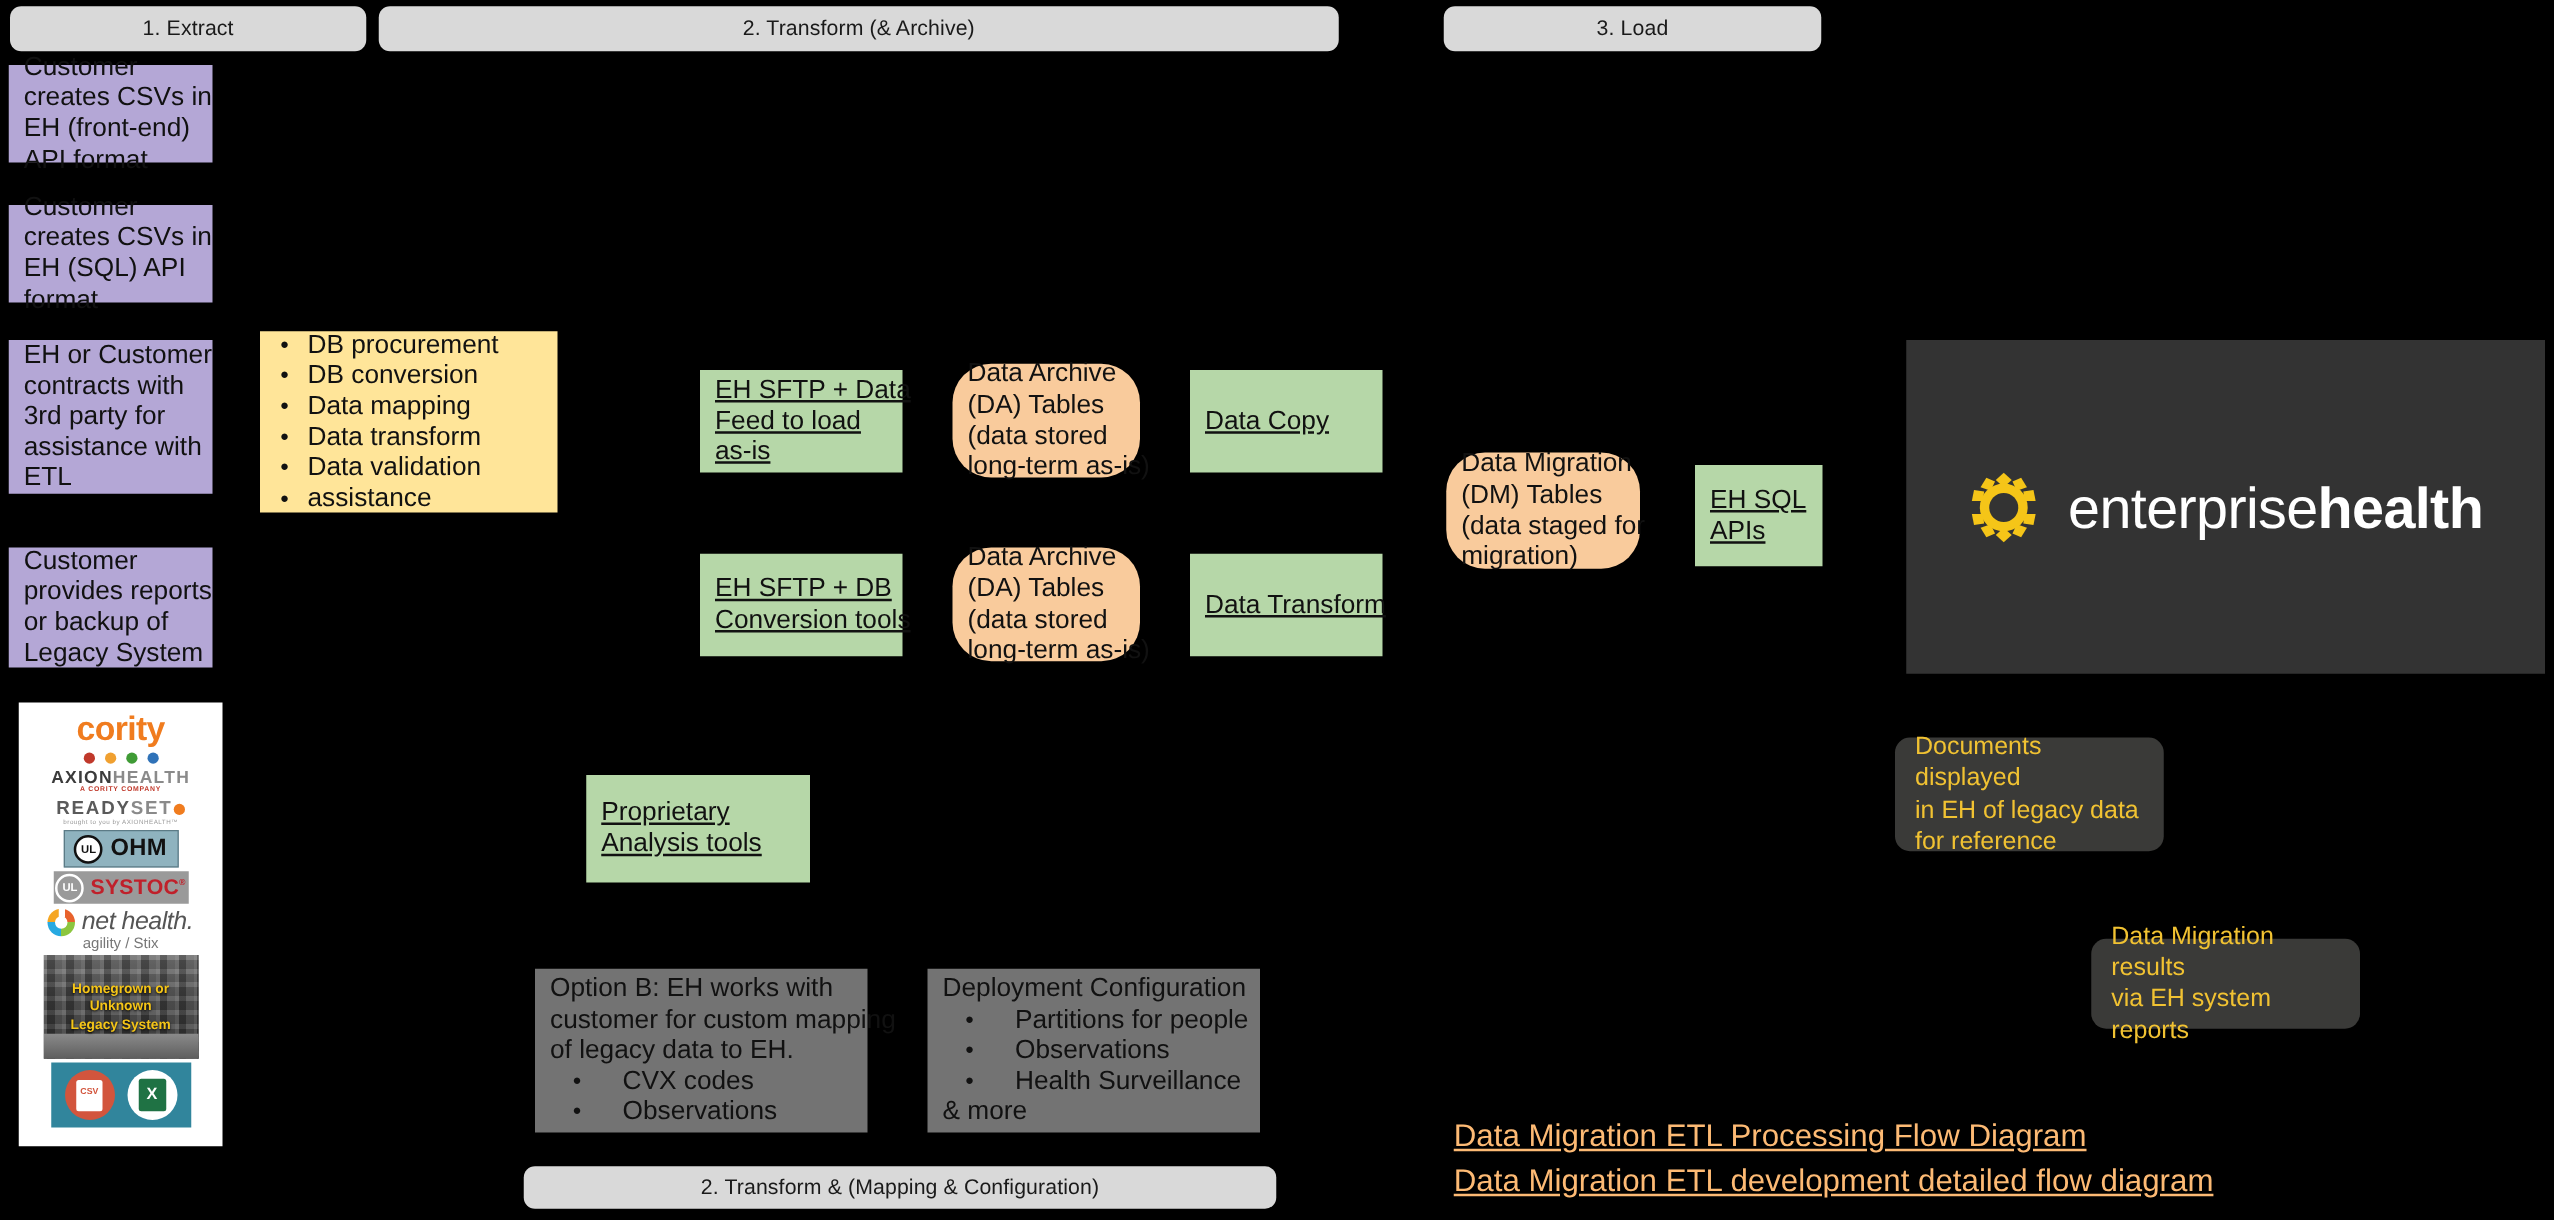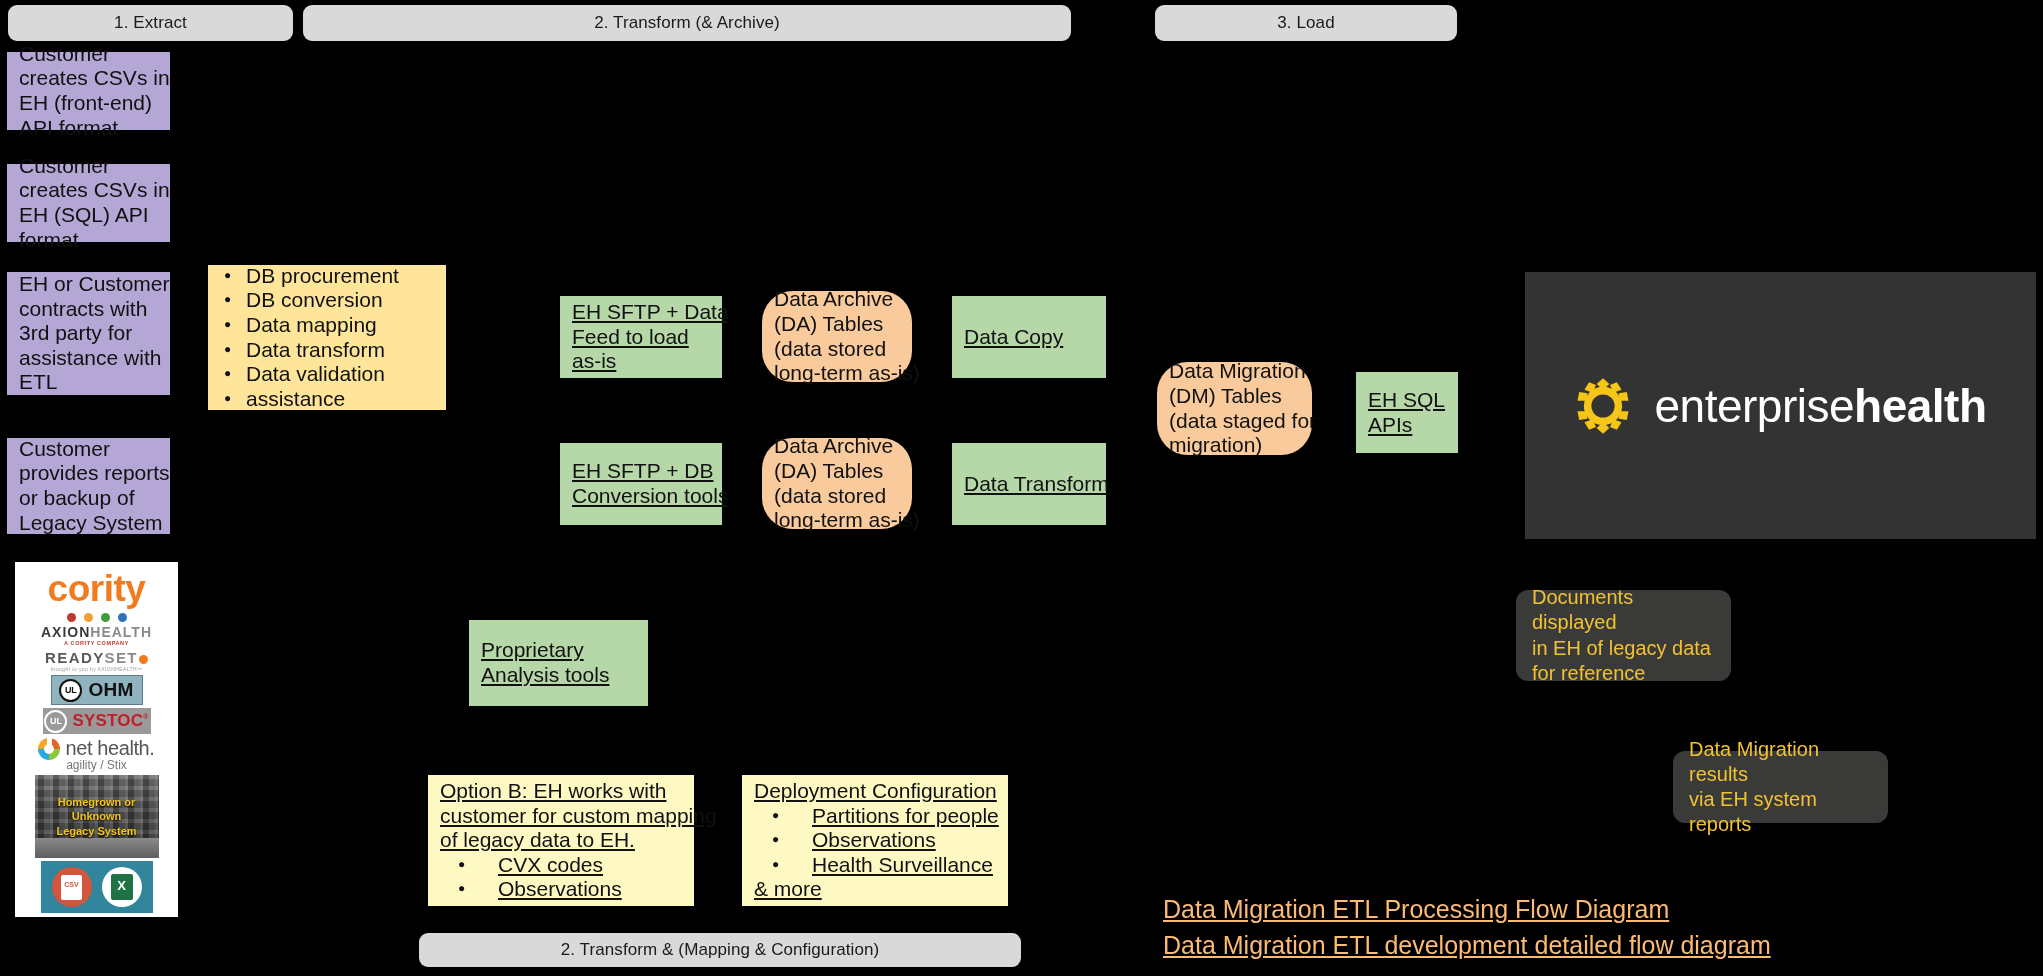--- a/index.html
+++ b/index.html
@@ -35,21 +35,21 @@
     line-height:1.17;
     color:#111;
     display:flex;
     flex-direction:column;
     justify-content:center;
   }
   .box.purple{background:#b4a7d6;}
   .box.yellow{background:#ffe599;}
   .box.green{background:#b6d7a8;text-decoration:underline;}
   .box.orange{background:#f9cb9c;border-radius:31px;}
-  .box.blue{background:#fef9c3;text-decoration:underline;}
+  .box.blue{background:#737373;}
 
   .box .ln{display:block;white-space:nowrap;}
 
   
   ul.blist{
     margin:0;padding:0;list-style:none;
   }
   ul.blist li{
     position:relative;
     padding-left:26px;
@@ -109,21 +109,21 @@
     background:#ffffff;
     display:flex;
     flex-direction:column;
     align-items:center;
     padding:6px 4px 4px;
     gap:3px;
   }
   .logoslot{width:100%;display:flex;align-items:center;justify-content:center;}
 
   .cority{
-    font-size:37px;font-weight:700;color:#f07c1f;letter-spacing:-.5px;
+    font-size:27px;font-weight:700;color:#f07c1f;letter-spacing:-.5px;
   }
   .axion-dots{display:flex;gap:8px;justify-content:center;margin-bottom:2px;}
   .axion-dots i{width:9px;height:9px;border-radius:50%;display:block;}
   .axion-word{font-size:14px;letter-spacing:1px;color:#8a8a8a;font-weight:700;}
   .axion-word b{color:#3b3b3b;}
   .axion-sub{font-size:5.5px;color:#c0392b;letter-spacing:.6px;font-weight:700;text-align:center;}
   .ready{font-size:15px;letter-spacing:1.4px;font-weight:700;color:#8a8a8a;}
   .ready b{color:#5a5a5a;}
   .ready .dot{display:inline-block;width:9px;height:9px;border-radius:50%;background:#f07c1f;vertical-align:middle;margin-left:1px;}
   .ready-sub{font-size:5px;color:#9a9a9a;letter-spacing:.4px;text-align:center;}
@@ -140,21 +140,21 @@
     background:#9a9a9a;width:108px;height:26px;
     display:flex;align-items:center;justify-content:center;gap:5px;
   }
   .systoctxt{font-size:17px;font-weight:700;color:#c0202a;letter-spacing:.2px;}
   .systoctxt sup{font-size:7px;}
   .nethealth{display:flex;align-items:center;gap:5px;}
   .nh-ring{position:relative;width:22px;height:22px;border-radius:50%;
      background:conic-gradient(#e8622c 0 25%,#8cc63f 0 50%,#27a9e1 0 75%,#f5a623 0 100%);}
   .nh-ring:after{content:"";position:absolute;inset:6px;border-radius:50%;background:#fff;}
   .nh-ring:before{content:"";position:absolute;left:40%;top:-2px;width:5px;height:9px;background:#fff;z-index:2;}
-  .nh-txt{font-size:20px;color:#555;letter-spacing:-.4px;}
+  .nh-txt{font-size:20px;color:#555;letter-spacing:-.4px;font-style:italic;}
   .nh-sub{font-size:12px;color:#777;text-align:center;margin-top:-2px;}
   .legacy{
     position:relative;width:124px;height:83px;overflow:hidden;
     background:
       linear-gradient(180deg,#6d6d6d 0%,#4a4a4a 45%,#3c3c3c 100%);
     display:flex;align-items:center;justify-content:center;
   }
   .legacy .racks{position:absolute;inset:0;
     background:
       repeating-linear-gradient(90deg,rgba(255,255,255,.16) 0 3px,rgba(0,0,0,.25) 3px 9px,rgba(255,255,255,.07) 9px 15px),

